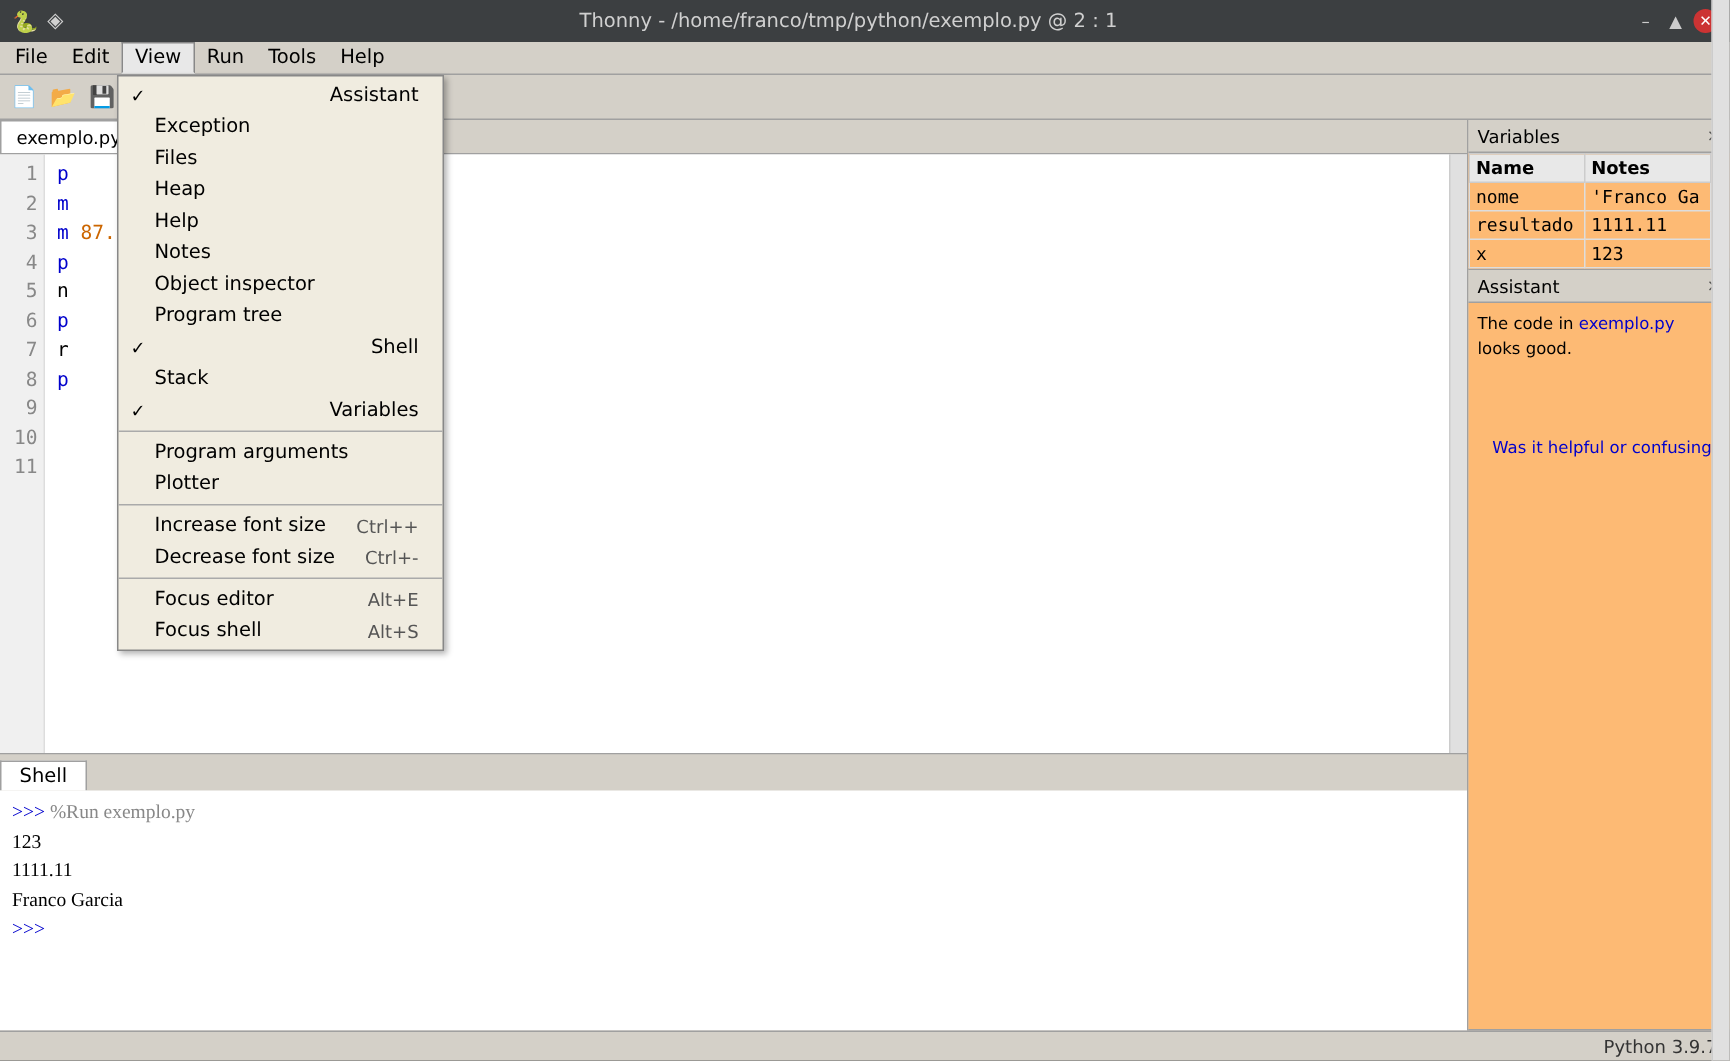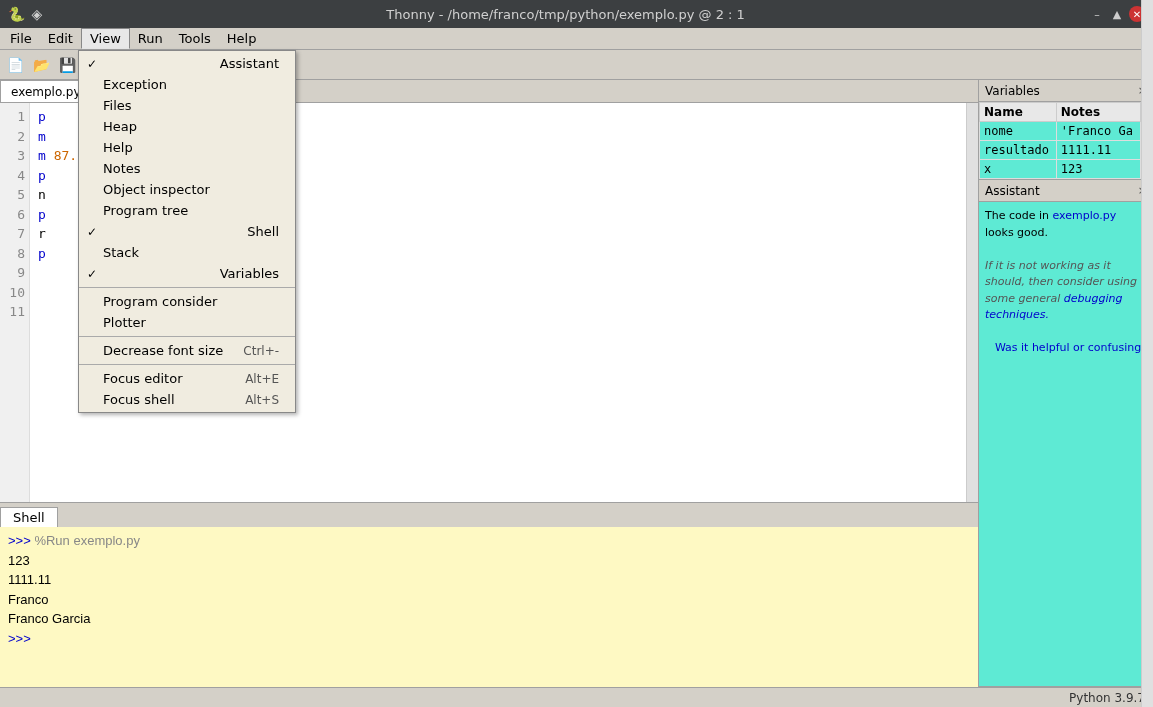--- a/index.html
+++ b/index.html
@@ -176,22 +176,22 @@
       border-bottom: none;
       padding: 2px 12px;
       font-size: 13px;
       cursor: pointer;
     }
     .shell-tab.active {
       background: #ffffff;
     }
     #shell-content {
       flex: 1;
-      background: #fef9c3;
-      font-family: Liberation Sans, sans-serif;
+      background: #ffffff;
+      font-family: Liberation Serif, serif;
       font-size: 13px;
       padding: 4px 8px;
       overflow: auto;
       color: #000;
       line-height: 1.5;
     }
     .shell-prompt { color: #0000cc; }
     .shell-run { color: #888; }
     .shell-output { color: #000; }
 
@@ -220,21 +220,21 @@
       border-bottom: 1px solid #a0a0a0;
       height: 22px;
     }
     .panel-close {
       cursor: pointer;
       color: #555;
       font-size: 11px;
     }
     .panel-content {
       flex: 1;
-      background: #5eead4;
+      background: #fdba74;
       overflow: auto;
       justify-content: flex-end;
     }
 
     
     #variables-table {
       width: 100%;
       border-collapse: collapse;
       font-size: 12px;
     }
@@ -410,21 +410,20 @@
         <div id="shell-tab-bar">
           <div class="shell-tab active">Shell</div>
         </div>
         <div id="shell-content">
           <div>
             <span class="shell-prompt">&gt;&gt;&gt;</span>
             <span class="shell-run"> %Run exemplo.py</span>
           </div>
           <div class="shell-output">123</div>
           <div class="shell-output">1111.11</div>
-          <div class="shell-output">Franco</div>
           <div class="shell-output">Franco Garcia</div>
           <div>
             <span class="shell-prompt">&gt;&gt;&gt;</span>
           </div>
         </div>
       </div>
     </div>
 
     <div id="right-panel">
 
@@ -466,21 +465,20 @@
         <div class="panel-header">
           <span>Assistant</span>
           <span class="panel-close">×</span>
         </div>
         <div class="panel-content">
           <div id="assistant-content">
             <div>
               <span>The code in </span><a href="#">exemplo.py</a><span> looks good.</span>
             </div>
             <br>
-            <em>If it is not working as it should, then consider using some general <a href="#">debugging techniques.</a></em>
             <br><br>
             <div style="text-align:right;">
               <a href="#">Was it helpful or confusing?</a>
             </div>
           </div>
           <div style="position:absolute; right:0; top:0; width:12px; height:100%; background:#e0e0e0; border-left:1px solid #ccc;"></div>
         </div>
       </div>
     </div>
   </div>
@@ -533,29 +531,33 @@
     <span>Stack</span>
   </div>
 
   <div class="dropdown-item checked">
     <span>Variables</span>
   </div>
 
   <div class="dropdown-separator"></div>
 
   <div class="dropdown-item">
-    <span>Program consider</span>
+    <span>Program arguments</span>
   </div>
 
   <div class="dropdown-item">
     <span>Plotter</span>
   </div>
 
   <div class="dropdown-separator"></div>
 
+  <div class="dropdown-item">
+    <span>Increase font size</span>
+    <span class="dropdown-shortcut">Ctrl++</span>
+  </div>
 
   <div class="dropdown-item">
     <span>Decrease font size</span>
     <span class="dropdown-shortcut">Ctrl+-</span>
   </div>
 
   <div class="dropdown-separator"></div>
 
   <div class="dropdown-item">
     <span>Focus editor</span>

